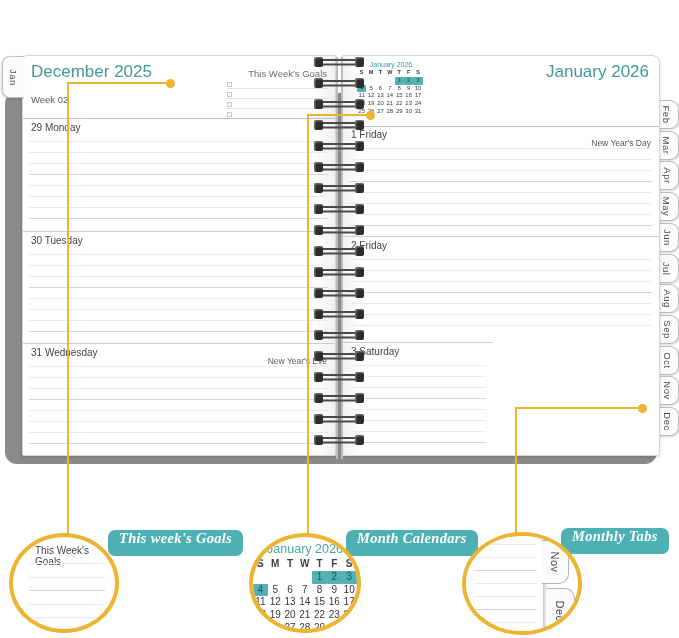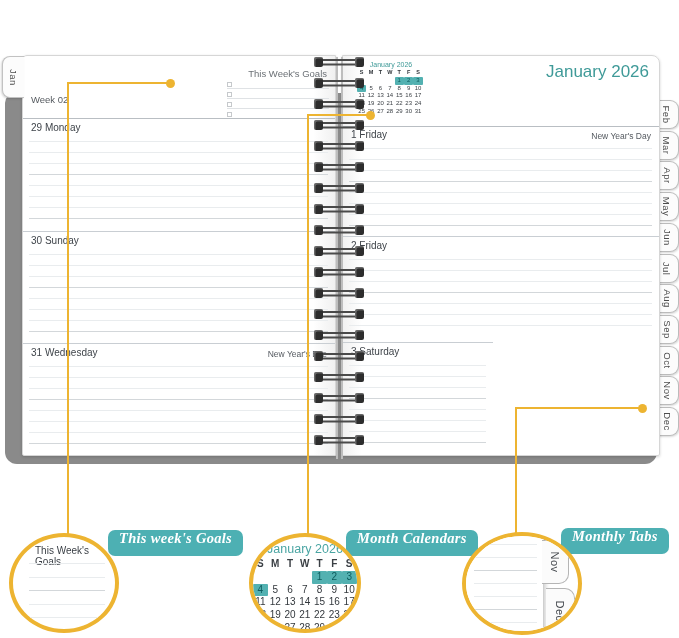--- a/index.html
+++ b/index.html
@@ -48,21 +48,21 @@
   .week-label  { position:absolute; left:8px; top:38px; font-size:9.5px; color:#565b60; }
   .goals-list  { position:absolute; right:6px; top:23px; width:102px; }
   .goal-row { position:relative; height:10px; border-bottom:1px solid #dfe2e5; }
   .goal-box { position:absolute; left:0; bottom:1px; width:5px; height:5px;
     border:1px solid #c6c9cc; background:#fff; }
   .header-rule { position:absolute; left:0; right:0; height:1px; background:#b9bec3; }
 
   .day-section { position:absolute; left:0; right:0; }
   .sec-border  { border-top:1px solid #c9ced3; }
   .day-label { position:absolute; left:8px; top:3px; font-size:10px; color:#3f444a; }
-  .holiday   { position:absolute; right:8px; top:5px; font-size:8.5px; color:#555a60; }
+  .holiday   { position:absolute; right:8px; top:12px; font-size:8.5px; color:#555a60; }
   .rule { position:absolute; left:6px; right:7px; height:1px; background:#e9ecee; }
   .rule.dark { background:#d3d7da; }
 
   
   .cal-sm { position:absolute; left:14px; top:5px; width:68px; }
   .cal-sm .cal-title { font-size:7px; color:#3f9a98; text-align:center; margin-bottom:1px; }
   .cal-sm .cal-grid { display:grid; grid-template-columns:repeat(7, 9.4px); grid-auto-rows:7.8px;
     font-size:6px; line-height:7.8px; text-align:center; color:#3c4146; }
   .cal-sm .wd { font-size:5.5px; font-weight:bold; color:#2f3439; }
   .hl { background:#53b1b1; color:#0d5c5e; border-radius:1px; }
@@ -103,20 +103,21 @@
 <div class="canvas">
 
 
   <div class="cover"></div>
 
   <div class="jan-tab">
     <span class="vtext">Jan</span>
   </div>
 
   <div class="page left">
+    <div class="month-heading mh-left">December 2025</div>
     <div class="goals-label">This Week's Goals</div>
     <div class="week-label">Week 02</div>
     <div class="goals-list">
       <div class="goal-row">
           <span class="goal-box"></span>
         </div>
       <div class="goal-row">
           <span class="goal-box"></span>
         </div>
       <div class="goal-row">
@@ -134,21 +135,21 @@
     <div class="rule" style="top: 22px;"></div>
         <div class="rule" style="top: 33px;"></div>
         <div class="rule" style="top: 44px;"></div>
         <div class="rule dark" style="top: 55px;"></div>
         <div class="rule" style="top: 66px;"></div>
         <div class="rule" style="top: 77px;"></div>
         <div class="rule" style="top: 88px;"></div>
         <div class="rule dark" style="top: 99px;"></div>
       </div>
     <div class="day-section sec-border" style="top:175px;height:112px">
-      <div class="day-label">30 Sunday</div>
+      <div class="day-label">30 Tuesday</div>
       <div class="holiday"></div>
     <div class="rule" style="top: 22px;"></div>
         <div class="rule" style="top: 33px;"></div>
         <div class="rule" style="top: 44px;"></div>
         <div class="rule dark" style="top: 55px;"></div>
         <div class="rule" style="top: 66px;"></div>
         <div class="rule" style="top: 77px;"></div>
         <div class="rule" style="top: 88px;"></div>
         <div class="rule dark" style="top: 99px;"></div>
       </div>

